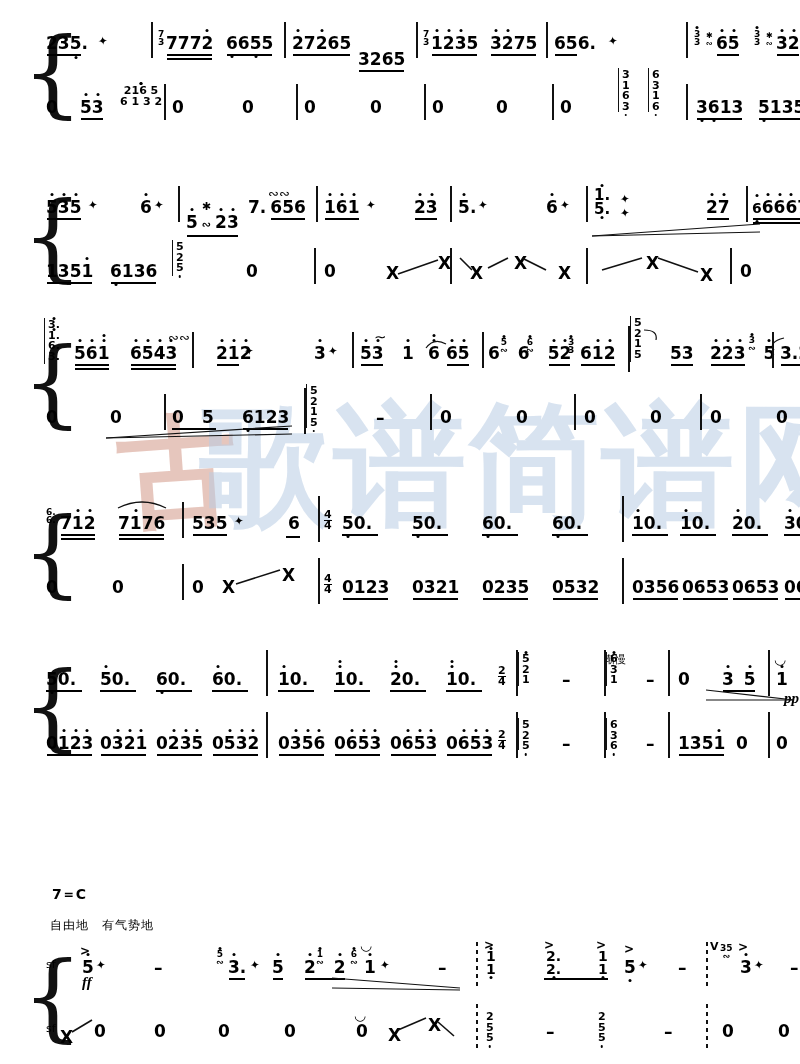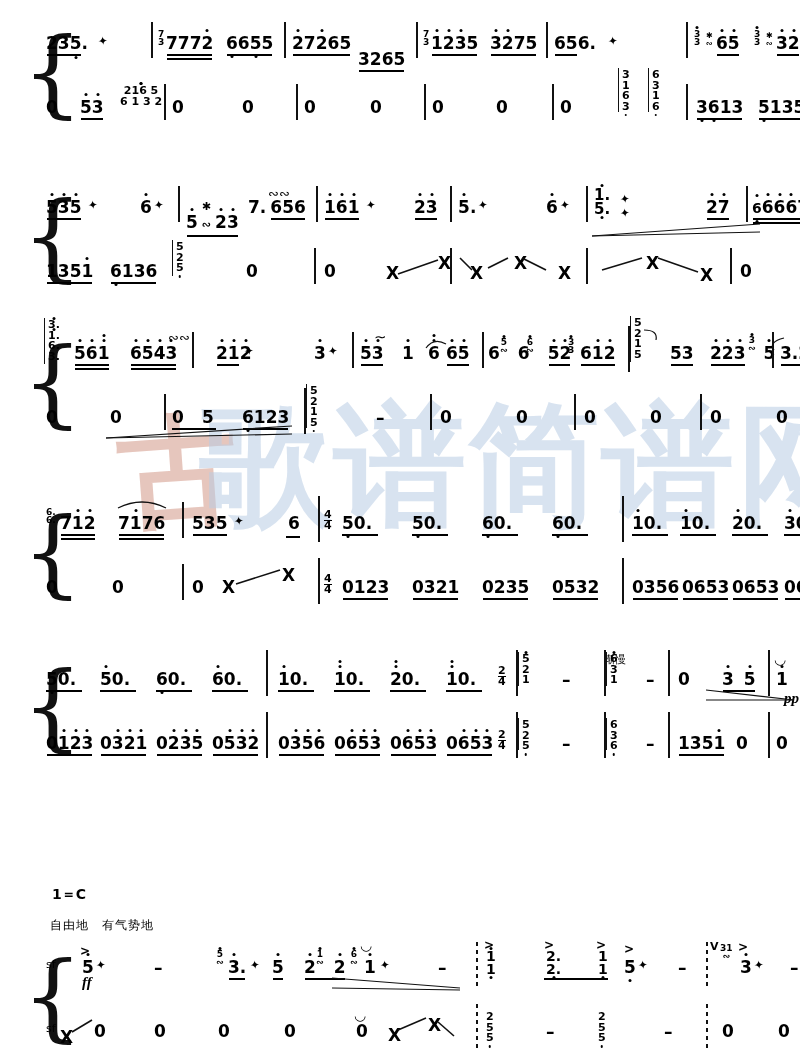--- a/index.html
+++ b/index.html
@@ -927,21 +927,21 @@
         </span>
       </span>
       <span class="n" style="position:absolute;left:690px;top:10px;">0</span>
       <div class="bar tall" style="left:722px;"></div>
       <span class="n" style="position:absolute;left:730px;top:10px;">0</span>
 
       <span class="endbar" style="left:780px;"></span>
     </div>
   </div>
 
-  <div class="keysig" style="left:52px;top:886px;">1＝C</div>
+  <div class="keysig" style="left:52px;top:886px;">7＝C</div>
   <div class="mood" style="left:50px;top:917px;">自由地　有气势地</div>
 
   <div class="system" style="top:952px;height:104px;">
     <div class="brace">{</div>
 
     <div class="staff upper">
       <span class="sfz" style="left:0px;top:6px;">sf</span>
       <span class="n" style="position:absolute;left:36px;top:6px;">5<span class="od up1"></span></span>
       <span class="accent" style="left:34px;top:-8px;">&gt;</span>
       <span class="slash" style="left:50px;top:6px;">✦</span>
@@ -1013,21 +1013,21 @@
       <div class="beam" style="position:absolute;left:498px;top:26px;width:64px;height:1.5px;"></div>
 
       <span class="n" style="position:absolute;left:578px;top:6px;">5<span class="od dn1"></span></span>
       <span class="accent" style="left:578px;top:-10px;">&gt;</span>
       <span class="slash" style="left:592px;top:6px;">✦</span>
       <span class="dash" style="left:632px;top:6px;">–</span>
 
       <div class="dashbar" style="left:660px;"></div>
       <span class="updown" style="left:664px;top:-12px;">V</span>
       <span class="acc" style="left:674px;top:-8px;">
-          <span class="a1">31</span>
+          <span class="a1">35</span>
           <span class="a1">∾</span>
         </span>
       <span class="n" style="position:absolute;left:694px;top:6px;">3<span class="od up1"></span></span>
       <span class="accent" style="left:692px;top:-12px;">&gt;</span>
       <span class="slash" style="left:708px;top:6px;">✦</span>
       <span class="dash" style="left:744px;top:6px;">–</span>
 
     </div>
 
     <div class="staff lower">

